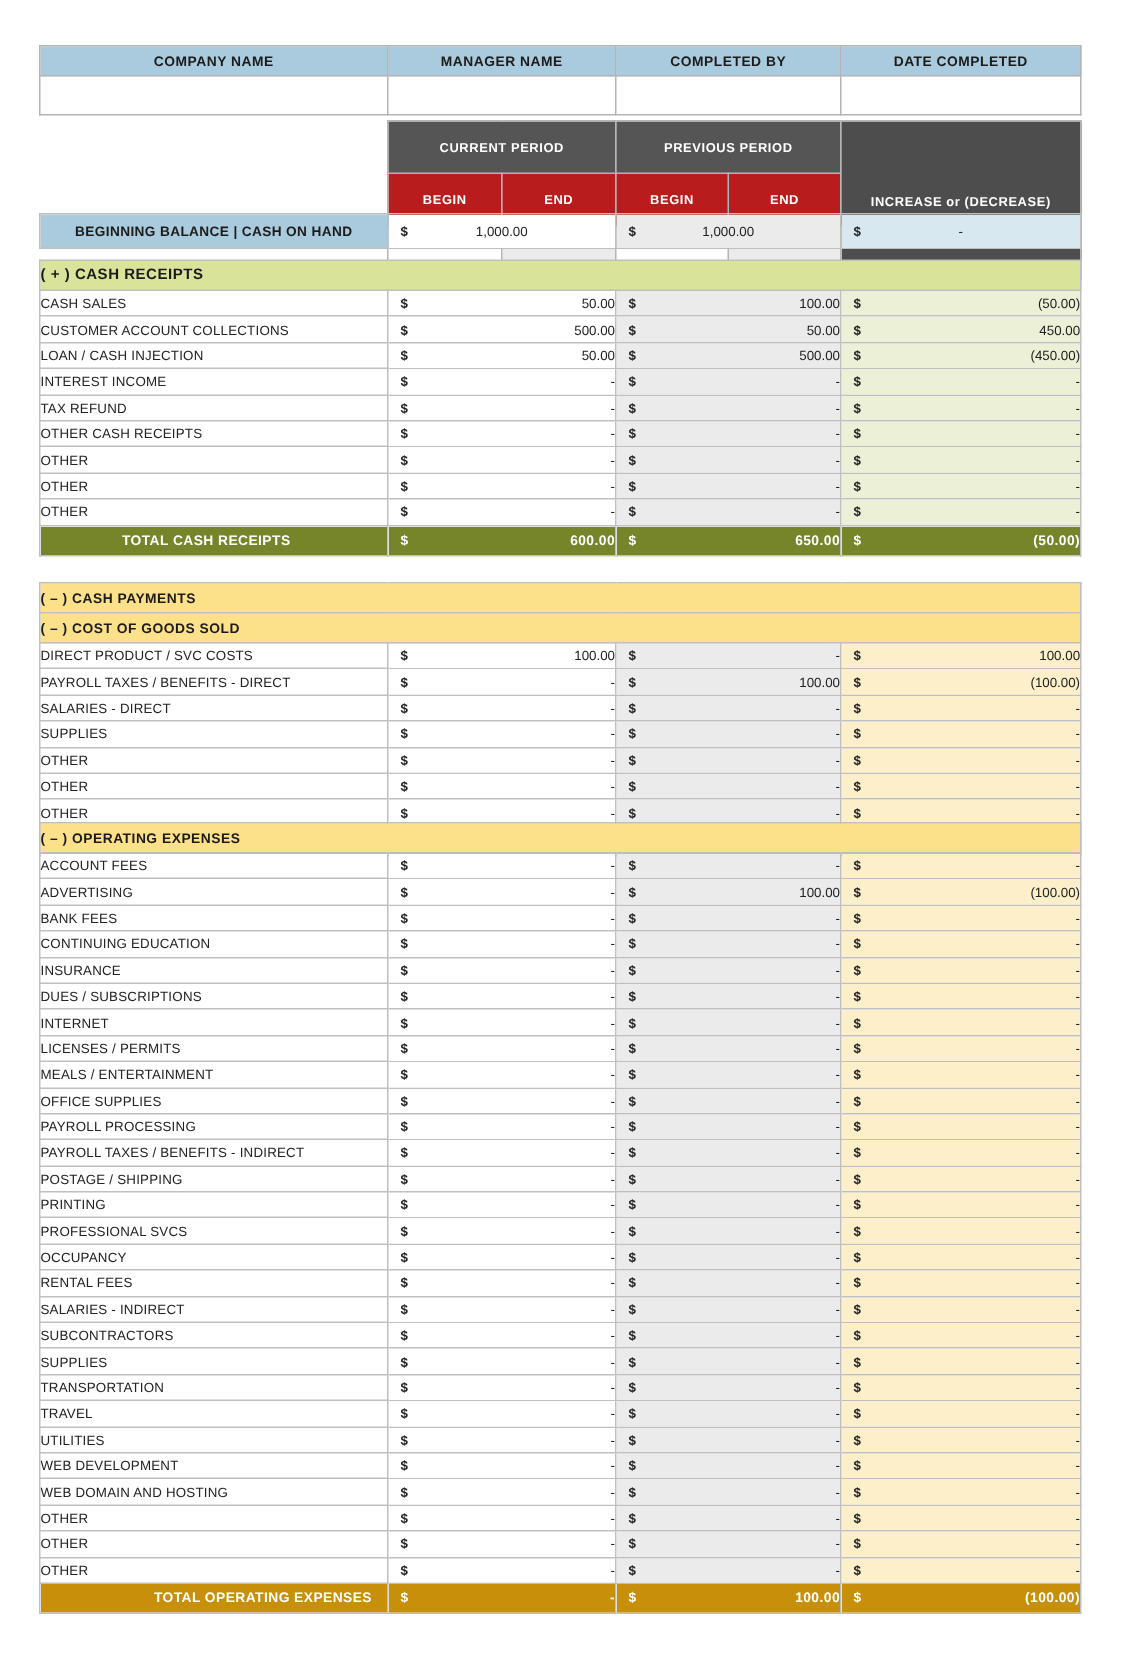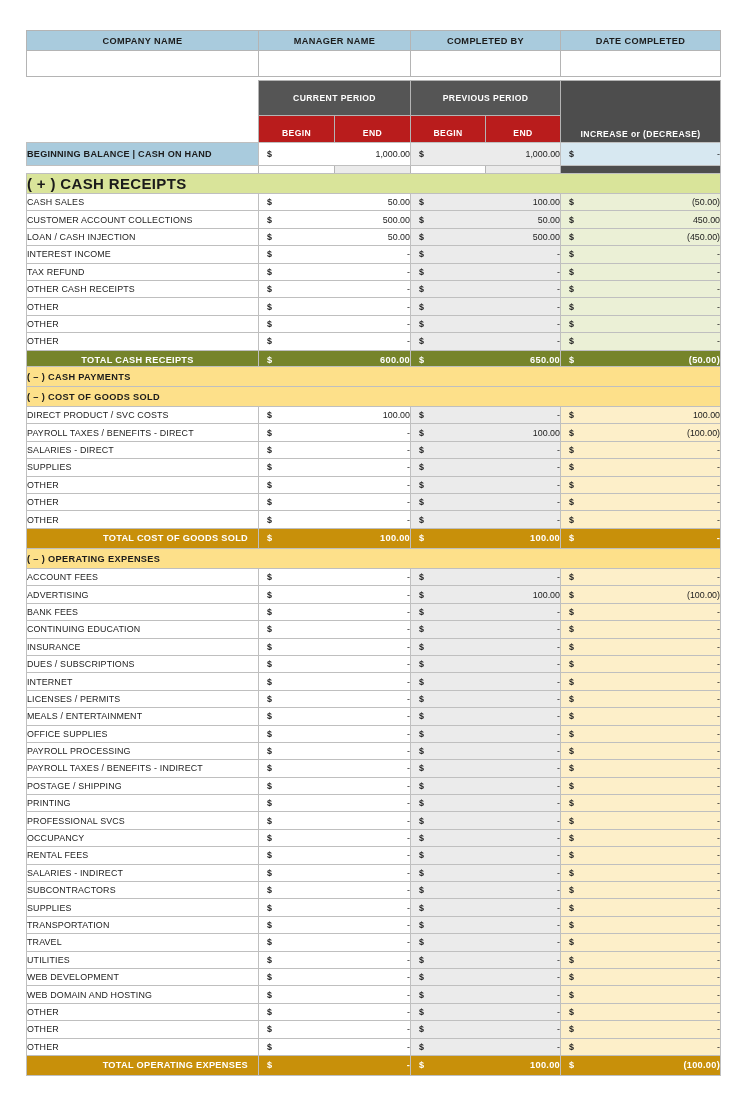--- a/index.html
+++ b/index.html
@@ -81,24 +81,24 @@
   }
 
   
   .f-white{ background:#ffffff; }
   .f-gray { background:#ebebeb; }
 
   
   .bb-lbl{ background:#a9cbdd; font-weight:bold; font-size:9.1px;
            letter-spacing:.25px; text-align:left; padding-left:8px; color:#1b1b1b; }
   .bb-inc{ background:#d7e8f1; }
-  .blk.bb td{ height:22px; }
-
-  
-  .sec-green{ background:#d9e49a; font-weight:bold; font-size:15px;
+  .blk.bb td{ height:22px;text-align:center; }
+
+  
+  .sec-green{ background:#d9e49a; font-weight:bold; font-size:10px;
               letter-spacing:.35px; padding-left:10px; color:#1b1b1b; }
   .f-green{ background:#ebf0d6; }
   .tot-green{ background:#76842a; color:#ffffff; font-weight:bold;
               font-size:9.2px; letter-spacing:.3px; }
   .tot-green.lbl{ text-align:center; padding-right:10px; }
 
   
   .sec-yellow{ background:#fde08a; font-weight:bold; font-size:9.2px;
                letter-spacing:.35px; padding-left:10px; color:#1b1b1b; }
   .f-yellow{ background:#fdefc9; }
@@ -274,21 +274,21 @@
             <span class="ds">$</span><span>650.00</span>
           </td>
           <td class="money tot-green">
             <span class="ds">$</span><span>(50.00)</span>
           </td>
         </tr>
       </tbody>
     </table>
   </div>
 
-  <div class="blk" style="top:366px">
+  <div class="blk" style="top:388px">
     <table>
       <colgroup>
           <col class="c-label">
           <col class="c-cb">
           <col class="c-ce">
           <col class="c-inc">
         </colgroup>
       <tbody>
         <tr class="sec-row">
           <td class="sec-yellow" colspan="4">( – )  CASH PAYMENTS</td>

